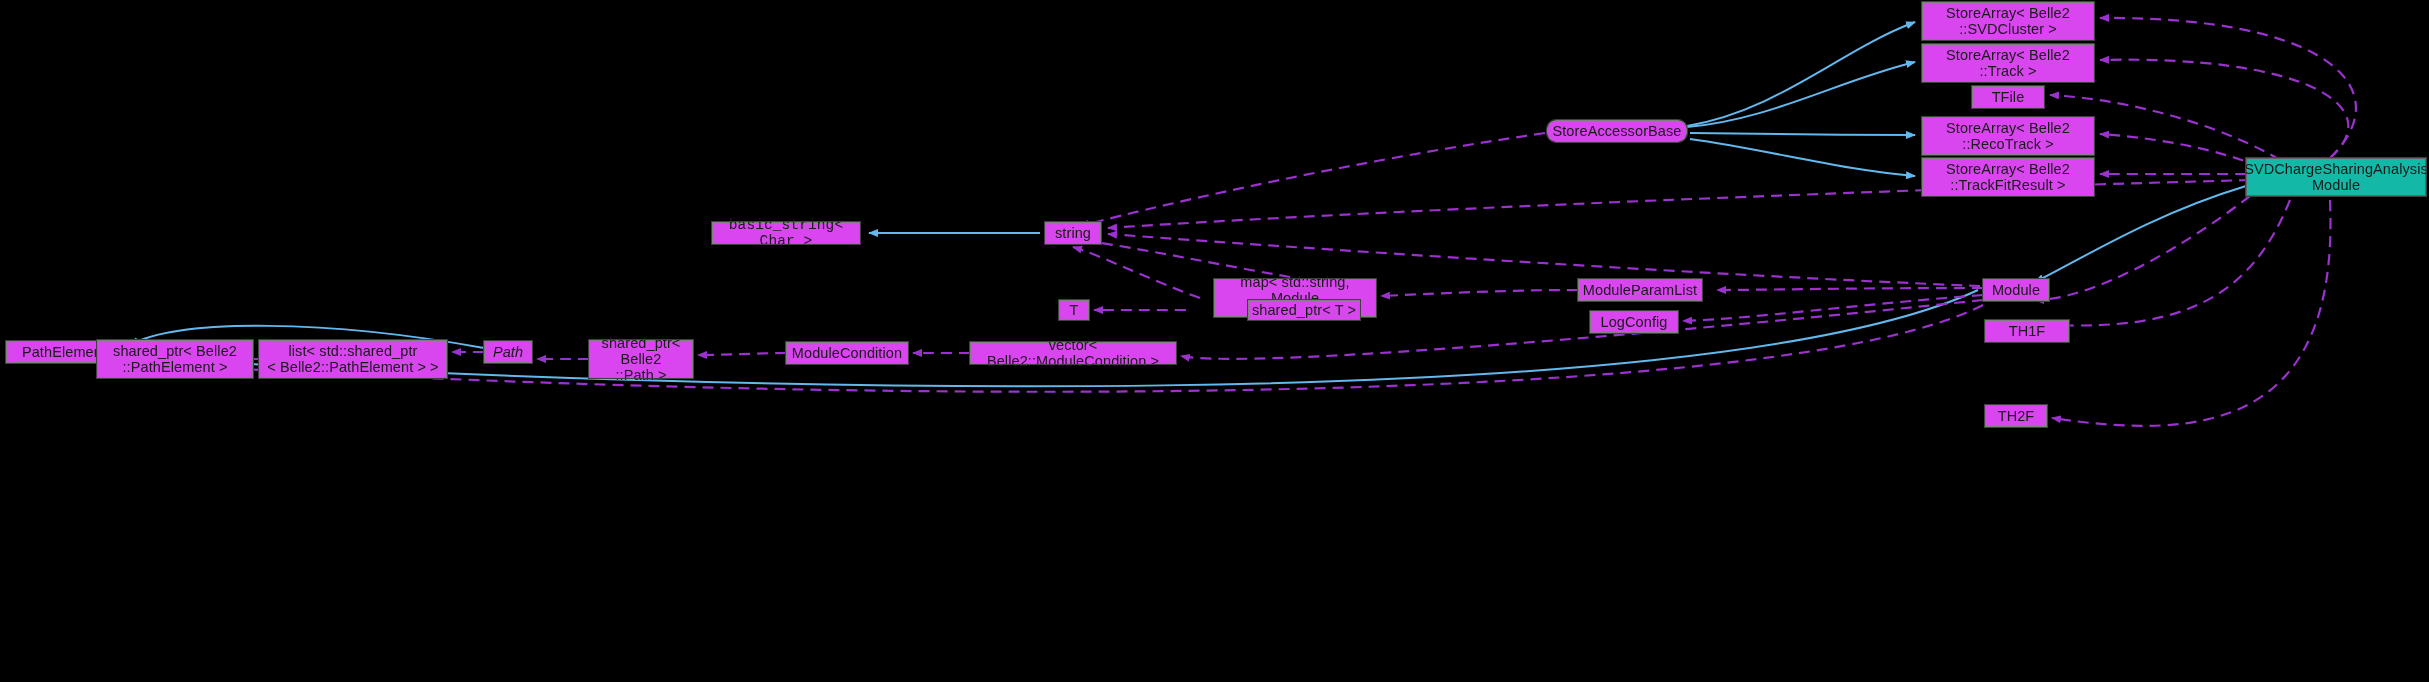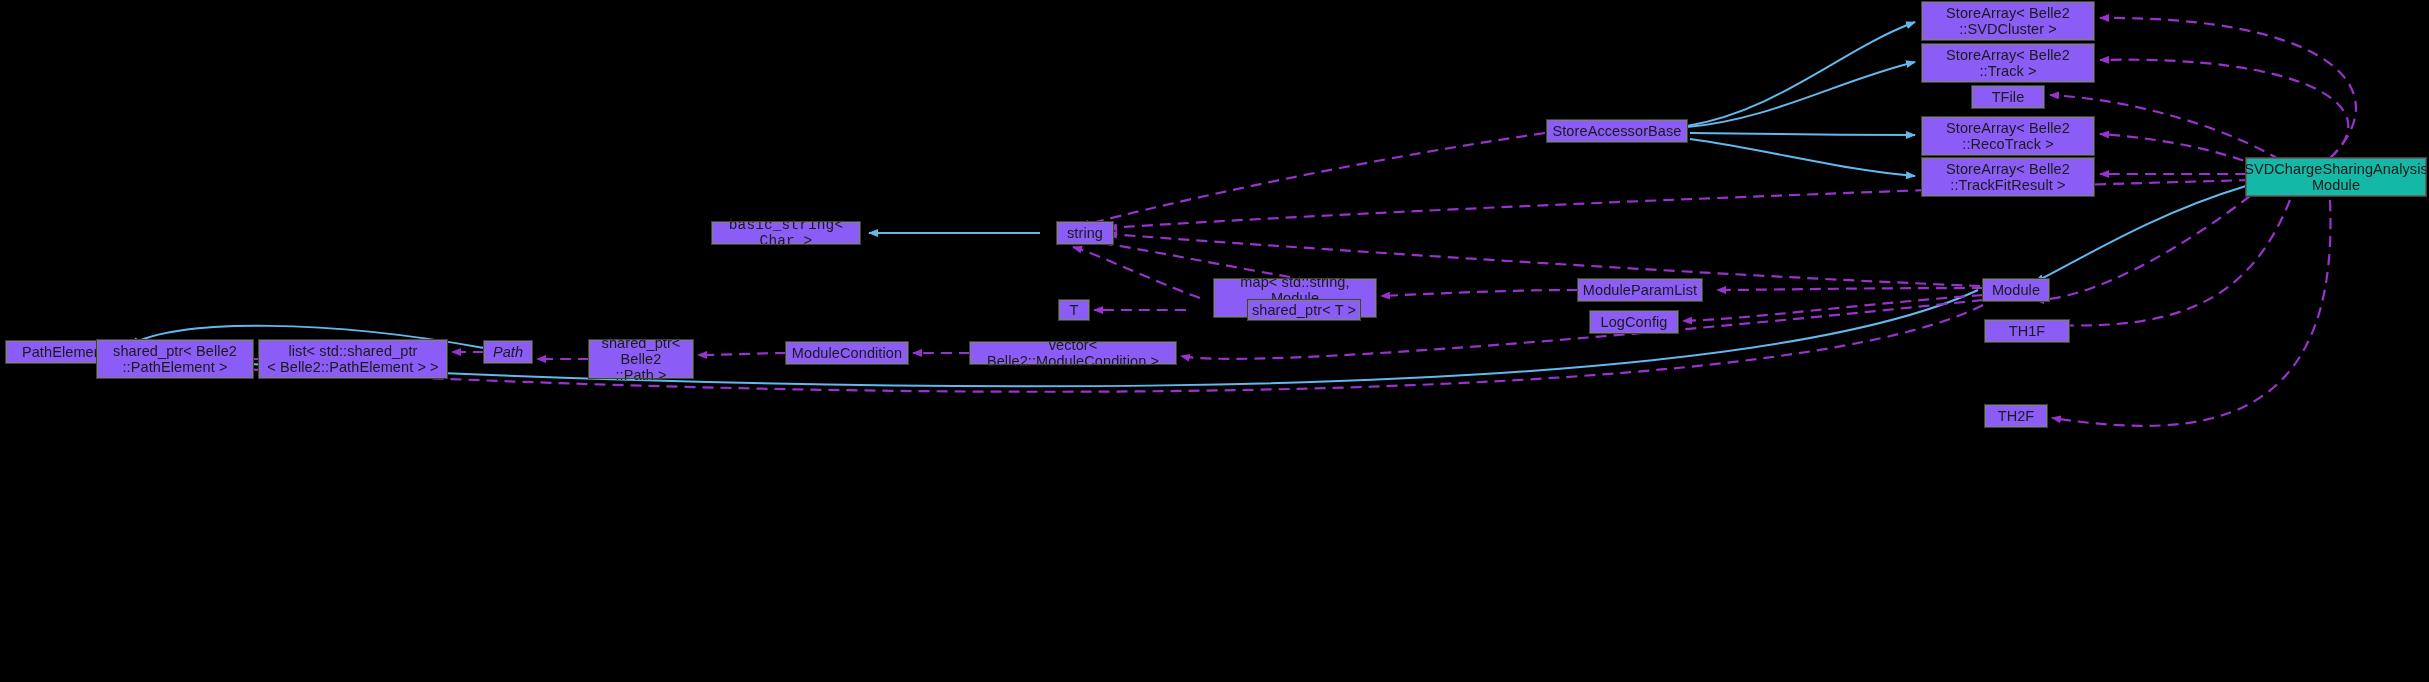--- a/index.html
+++ b/index.html
@@ -19,21 +19,21 @@
     position: absolute;
     left: 0;
     top: 0;
     width: 2429px;
     height: 682px;
     pointer-events: none;
   }
   .node {
     position: absolute;
     box-sizing: border-box;
-    background: #8b5cf6;
+    background: #d946ef;
     border: 1px solid #808080;
     outline: 1px solid #404040;
     color: #1a1a1a;
     font-size: 14.5px;
     line-height: 16px;
     display: flex;
     align-items: center;
     justify-content: center;
     text-align: center;
     white-space: pre-line;
@@ -106,23 +106,23 @@
 ::SVDCluster &gt;</div>
       <div class="node" style="left: 1922px; top: 44px; width: 172px; height: 38px;">StoreArray&lt; Belle2
 ::Track &gt;</div>
       <div class="node" style="left: 1972px; top: 86px; width: 72px; height: 22px;">TFile</div>
       <div class="node" style="left: 1922px; top: 117px; width: 172px; height: 38px;">StoreArray&lt; Belle2
 ::RecoTrack &gt;</div>
       <div class="node" style="left: 1922px; top: 158px; width: 172px; height: 38px;">StoreArray&lt; Belle2
 ::TrackFitResult &gt;</div>
       <div class="node focus" style="left: 2246px; top: 158px; width: 180px; height: 38px;">SVDChargeSharingAnalysis
 Module</div>
-      <div class="node" style="left: 1547px; top: 120px; width: 140px; height: 22px;">StoreAccessorBase</div>
+      <div class="node" style="left: 1547px; top: 120px; width: 140px; height: 22px; border-radius: 9px;">StoreAccessorBase</div>
       <div class="node" style="left: 712px; top: 222px; width: 148px; height: 22px; font-family: Liberation Mono, monospace;">basic_string&lt; Char &gt;</div>
-      <div class="node" style="left: 1045px; top: 222px; width: 56px; height: 22px; margin-left: 12px;">string</div>
+      <div class="node" style="left: 1045px; top: 222px; width: 56px; height: 22px;">string</div>
       <div class="node" style="left: 1214px; top: 279px; width: 162px; height: 38px;">map&lt; std::string, Module
 ParamPtr &gt;</div>
       <div class="node" style="left: 1578px; top: 279px; width: 124px; height: 22px;">ModuleParamList</div>
       <div class="node" style="left: 1983px; top: 279px; width: 66px; height: 22px;">Module</div>
       <div class="node" style="left: 1059px; top: 300px; width: 30px; height: 20px;">T</div>
       <div class="node" style="left: 1248px; top: 300px; width: 112px; height: 20px;">shared_ptr&lt; T &gt;</div>
       <div class="node" style="left: 1590px; top: 311px; width: 88px; height: 22px;">LogConfig</div>
       <div class="node" style="left: 1985px; top: 311px; width: 84px; height: 22px; margin-top: 9px;">TH1F</div>
       <div class="node" style="left: 6px; top: 341px; width: 116px; height: 22px;">PathElement</div>
       <div class="node" style="left: 97px; top: 340px; width: 156px; height: 38px;">shared_ptr&lt; Belle2

